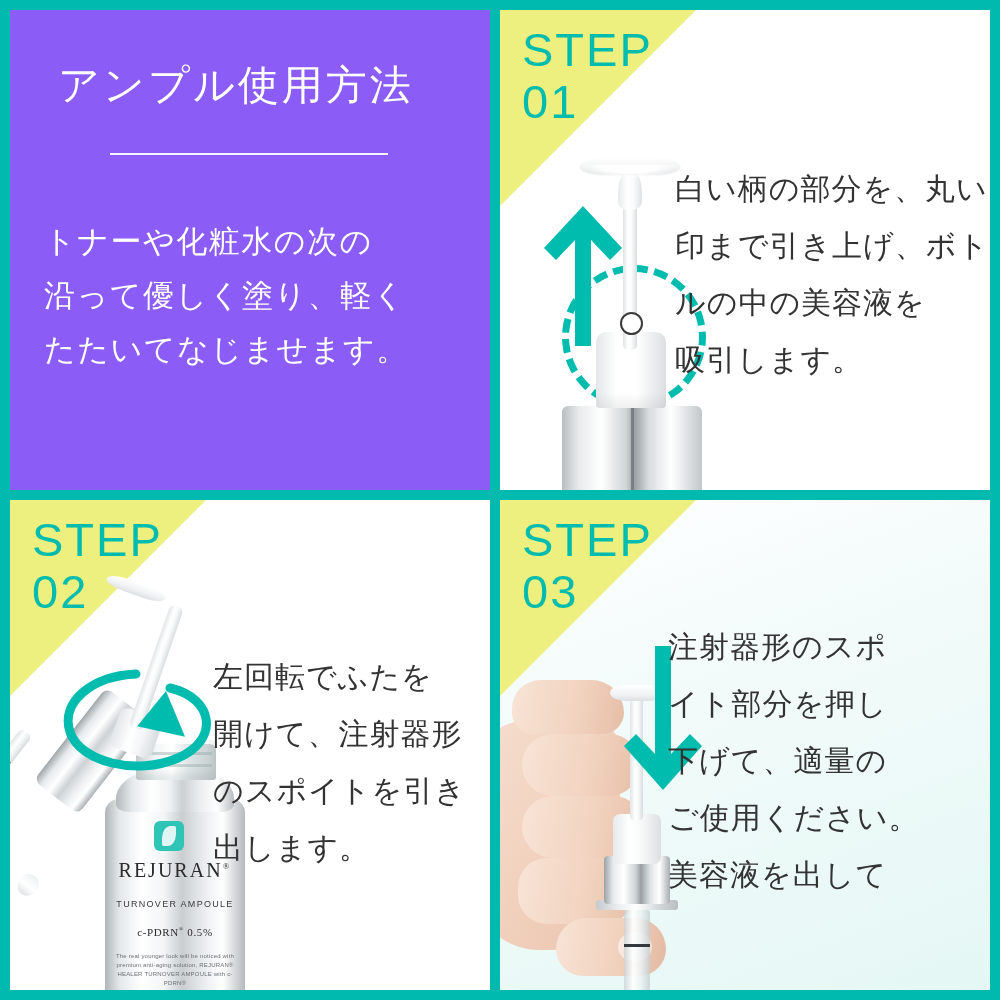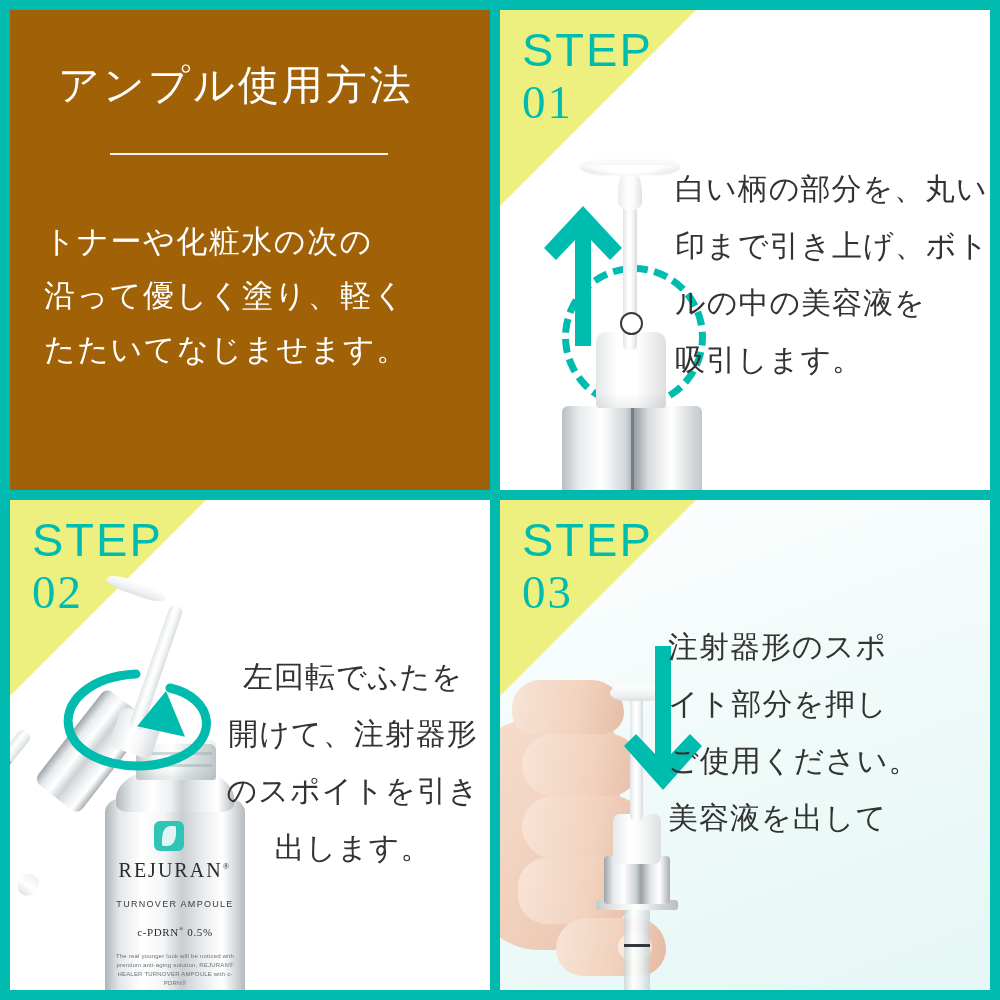--- a/index.html
+++ b/index.html
@@ -5,21 +5,21 @@
   html,body{margin:0;padding:0;}
   body{
     width:1000px;height:1000px;overflow:hidden;
     font-family:"Liberation Sans","DejaVu Sans",sans-serif;
     background:#00bab0;
   }
   #page{position:relative;width:1000px;height:1000px;background:#00bab0;}
 
   
   .quad{position:absolute;overflow:hidden;}
-  .q-tl{left:10px;top:10px;width:480px;height:480px;background:#a16207;}
+  .q-tl{left:10px;top:10px;width:480px;height:480px;background:#8b5cf6;}
   .q-tr{left:500px;top:10px;width:490px;height:480px;background:#ffffff;}
   .q-bl{left:10px;top:500px;width:480px;height:490px;background:#ffffff;}
   .q-br{left:500px;top:500px;width:490px;height:490px;
         background:linear-gradient(160deg,#ffffff 0%,#f2fbfa 40%,#e4f7f4 100%);}
 
   
   .intro{position:absolute;left:0;top:0;width:480px;height:480px;}
   .intro-title{
     position:absolute;left:48px;top:48px;width:400px;
     color:#ffffff;font-size:41px;letter-spacing:3px;font-weight:400;
@@ -37,21 +37,21 @@
   
   .corner-tri{
     position:absolute;left:0;top:0;width:0;height:0;
     border-left:196px solid #edf07e;
     border-bottom:196px solid transparent;
   }
   .step-label{
     position:absolute;left:22px;top:14px;color:#00bcae;
     font-size:47px;line-height:52px;letter-spacing:2px;font-weight:400;
   }
-  .step-label .sl-num{display:block;font-family:Liberation Serif, serif;}
+  .step-label .sl-num{display:block;}
 
   
   .step-text{
     position:absolute;color:#333333;font-size:30px;line-height:57px;letter-spacing:1px;
   }
   .step-text div{white-space:nowrap;}
 
   
   .art01{position:absolute;left:0;top:0;width:300px;height:480px;}
   .arrow-up{position:absolute;left:40px;top:190px;}
@@ -336,21 +336,21 @@
       <div class="b2-plunger-top"></div>
 
       <div class="rot-arrow">
         <svg width="180" height="150" viewBox="0 0 180 150">
           <path d="M118 34 C162 44 168 86 126 104 C84 122 28 108 18 78 C8 48 40 22 84 20" fill="none" stroke="#00bcae" stroke-width="9" stroke-linecap="round"></path>
           <path d="M104 40 L140 74 L92 84 Z" fill="#00bcae" transform="rotate(24 116 62)"></path>
         </svg>
       </div>
     </div>
 
-    <div class="step-text" style="left:203px;top:148px;width:280px;text-align:center;">
+    <div class="step-text" style="left:203px;top:148px;width:280px;">
       <div>左回転でふたを</div>
       <div>開けて、注射器形</div>
       <div>のスポイトを引き</div>
       <div>出します。</div>
     </div>
   </div>
 
   <div class="quad q-br">
     <div class="corner-tri"></div>
     <div class="step-label">
@@ -378,18 +378,19 @@
       <div class="arrow-down">
         <svg width="86" height="155" viewBox="0 0 86 155">
           <path d="M35 4 L51 4 L51 112 L70 92 L82 104 L43 148 L4 104 L16 92 L35 112 Z" fill="#00bcae"></path>
         </svg>
       </div>
     </div>
 
     <div class="step-text" style="left:168px;top:118px;width:310px;">
       <div>注射器形のスポ</div>
       <div>イト部分を押し</div>
+      <div>下げて、適量の</div>
       <div>ご使用ください。</div>
       <div>美容液を出して</div>
     </div>
   </div>
 
 </div>
 
 </body></html>

